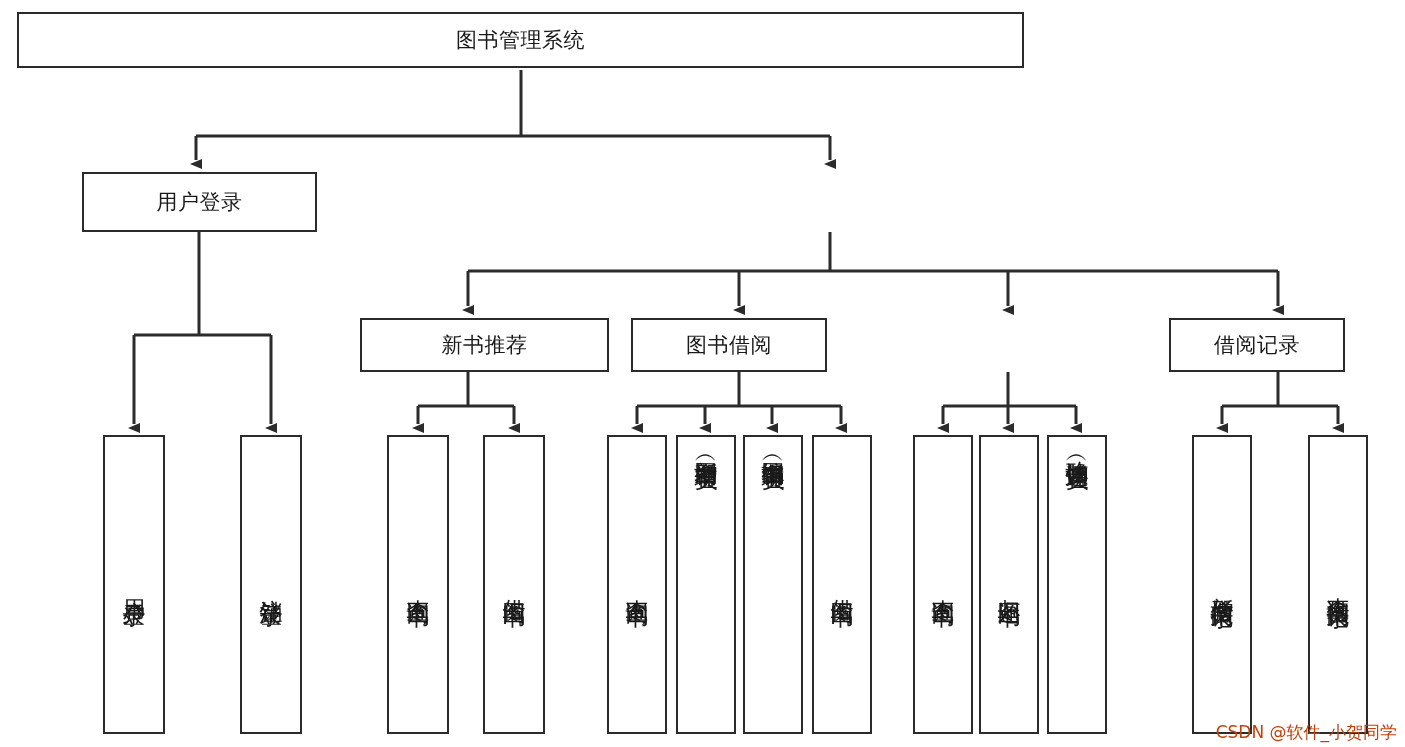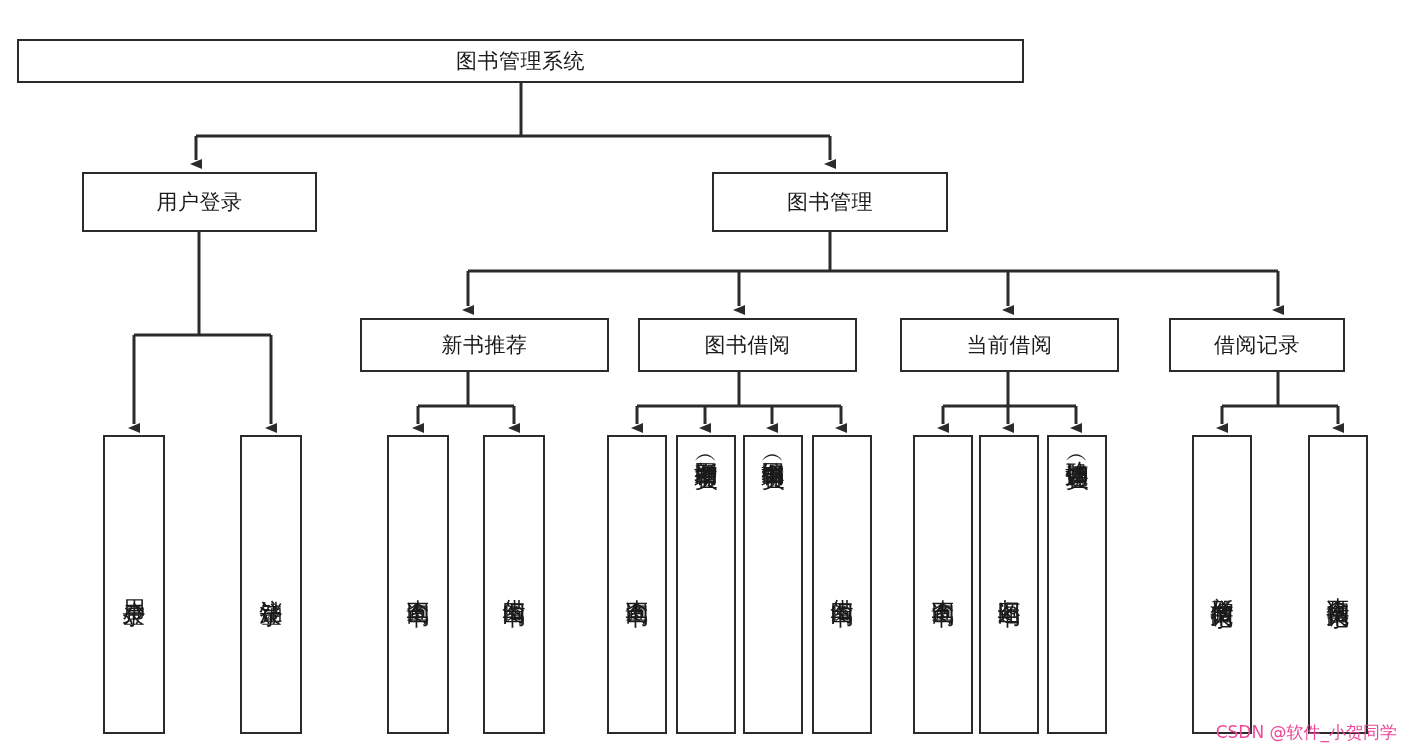--- a/index.html
+++ b/index.html
@@ -68,21 +68,21 @@
   }
   .node.v.mid {
     align-items: center;
     padding-top: 0;
   }
   #watermark {
     position: absolute;
     right: 8px;
     bottom: 3px;
     font-size: 17px;
-    color: #ec4899;
+    color: #c2410c;
     white-space: nowrap;
     font-family: "DejaVu Sans", "Liberation Sans", sans-serif;
   }
 </style>
 </head>
 <body>
 
 <div id="canvas">
 
   <svg class="lines" viewBox="0 0 1405 747">
@@ -128,39 +128,33 @@
       <line x1="1008" y1="406" x2="1008" y2="424" marker-end="url(#arrow)"></line>
       <line x1="1076" y1="406" x2="1076" y2="424" marker-end="url(#arrow)"></line>
 
       <line x1="1278" y1="372" x2="1278" y2="406"></line>
       <line x1="1222" y1="406" x2="1338" y2="406"></line>
       <line x1="1222" y1="406" x2="1222" y2="424" marker-end="url(#arrow)"></line>
       <line x1="1338" y1="406" x2="1338" y2="424" marker-end="url(#arrow)"></line>
     </g>
   </svg>
 
-  <div class="node h" style="left:17px; top:12px; width:1007px; height:44px;margin-top:27px;">
+  <div class="node h" style="left:17px; top:12px; width:1007px; height:56px;">
     <span class="lbl">图书管理系统</span>
   </div>
 
   <div class="node h" style="left:82px; top:172px; width:235px; height:60px;">
     <span class="lbl">用户登录</span>
   </div>
-  <div class="node h" style="left:712px; top:172px; width:236px; height:60px;">
-    <span class="lbl">图书管理</span>
-  </div>
 
   <div class="node h" style="left:360px; top:318px; width:249px; height:54px;">
     <span class="lbl">新书推荐</span>
   </div>
-  <div class="node h" style="left:631px; top:318px; width:219px; height:54px;margin-left:7px;">
+  <div class="node h" style="left:631px; top:318px; width:196px; height:54px;">
     <span class="lbl">图书借阅</span>
-  </div>
-  <div class="node h" style="left:900px; top:318px; width:219px; height:54px;">
-    <span class="lbl">当前借阅</span>
   </div>
   <div class="node h" style="left:1169px; top:318px; width:176px; height:54px;">
     <span class="lbl">借阅记录</span>
   </div>
 
   <div class="node v mid" style="left:103px; top:435px; width:62px; height:299px;">
     <span class="lbl">用户登录</span>
   </div>
   <div class="node v mid" style="left:240px; top:435px; width:62px; height:299px;">
     <span class="lbl">注销登录</span>

